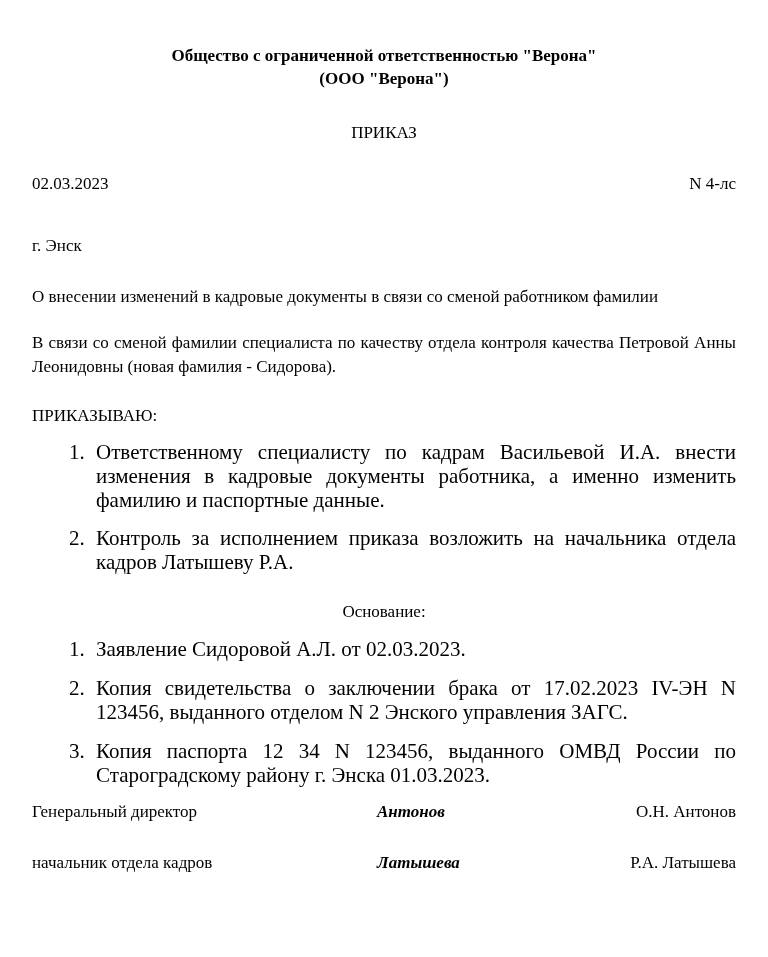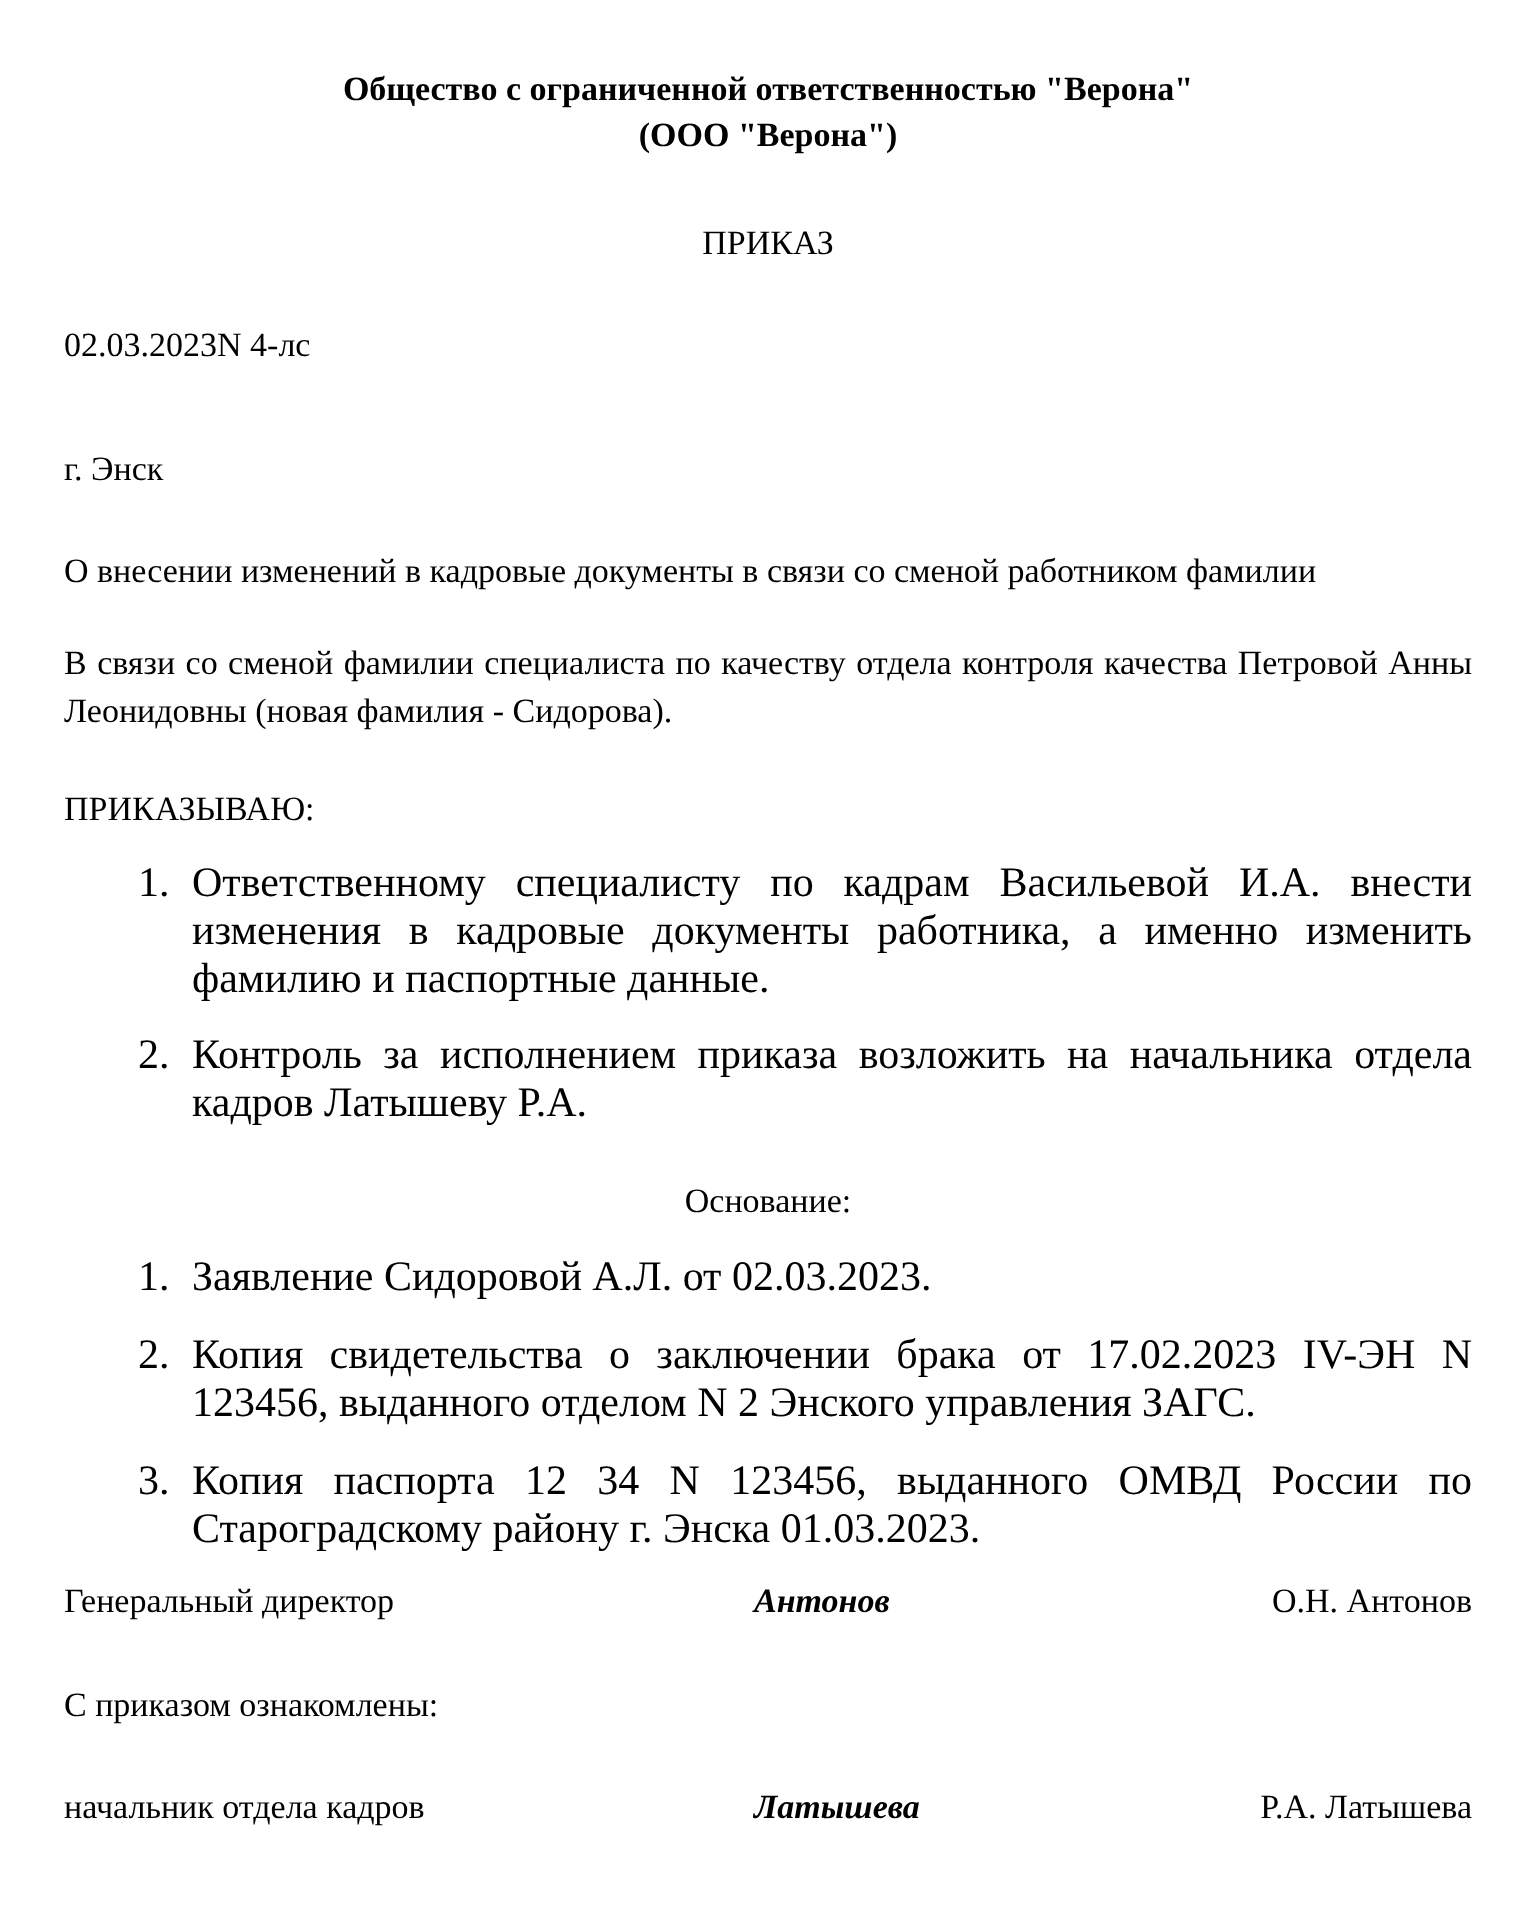--- a/index.html
+++ b/index.html
@@ -13,21 +13,21 @@
     height: 957px;
     overflow: hidden;
     font-family: "Liberation Serif", "DejaVu Serif", serif;
     color: #000000;
     -webkit-font-smoothing: antialiased;
   }
   .page {
     box-sizing: border-box;
     width: 768px;
     height: 957px;
-    padding: 5px 32px;
+    padding: 16px 32px;
     position: relative;
   }
   
   .org-header {
     text-align: center;
     font-weight: bold;
     font-size: 17px;
     line-height: 23px;
     padding-top: 28px;
   }
@@ -35,21 +35,21 @@
 
   .doc-type {
     text-align: center;
     font-size: 17px;
     line-height: 20px;
     margin-top: 33px;
   }
 
   .meta-row {
     display: flex;
-    justify-content: flex-start;
+    justify-content: space-between;
     align-items: baseline;
     font-size: 17px;
     line-height: 20px;
     margin-top: 31px;
   }
 
   .city {
     text-align: left;
     font-size: 17px;
     line-height: 20px;
@@ -152,21 +152,20 @@
     <li>Копия свидетельства о заключении брака от 17.02.2023 IV-ЭН N 123456, выданного отделом N 2 Энского управления ЗАГС.</li>
     <li>Копия паспорта 12 34 N 123456, выданного ОМВД России по Староградскому району г. Энска 01.03.2023.</li>
   </ol>
 
   <div class="sig-row sig-director">
     <span class="sig-role">Генеральный директор</span>
     <span class="sig-mark">Антонов</span>
     <span class="sig-name">О.Н. Антонов</span>
   </div>
 
-  <div class="ack-head">С приказом ознакомлены:</div>
 
   <div class="sig-row sig-hr">
     <span class="sig-role">начальник отдела кадров</span>
     <span class="sig-mark">Латышева</span>
     <span class="sig-name">Р.А. Латышева</span>
   </div>
 
 </div>
 
 </body></html>

